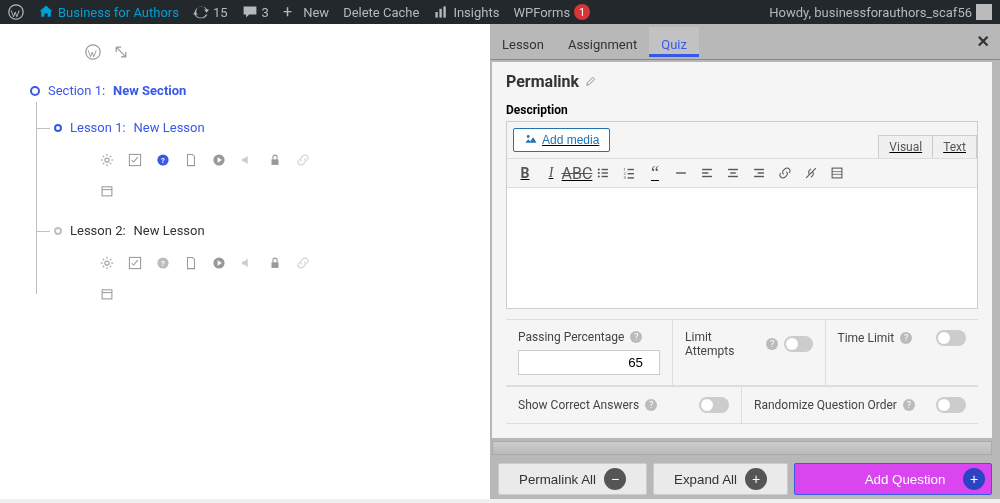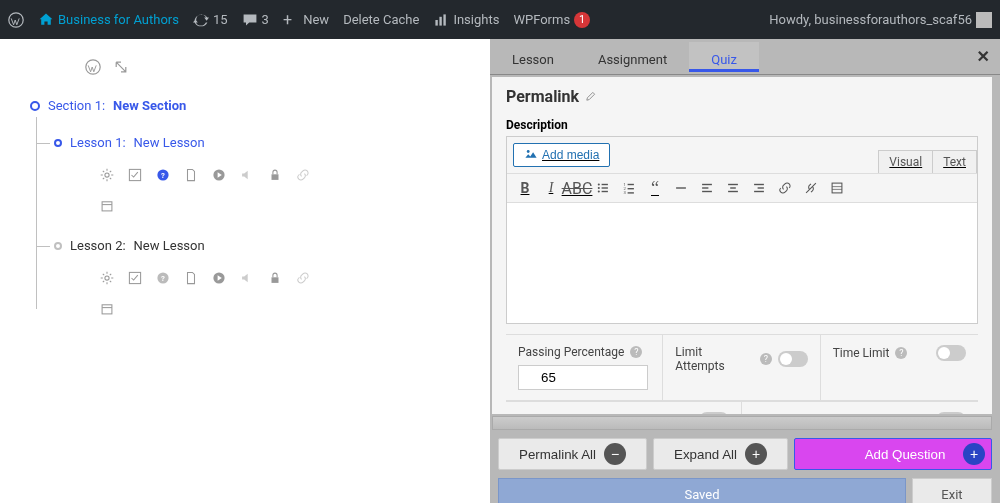--- a/index.html
+++ b/index.html
@@ -1,19 +1,19 @@
 <!DOCTYPE html>
 <html><head>
 <meta charset="utf-8">
 <style>
   * { box-sizing: border-box; margin: 0; padding: 0; }
   body { font-family: -apple-system, BlinkMacSystemFont, "Segoe UI", Roboto, sans-serif; font-size: 13px; background: #f0f0f1; width: 1000px; height: 503px; overflow: hidden; position: relative; }
 
   
-  .adminbar { background: #23282d; color: #b4b9be; height: 39px; display: flex; align-items: center; padding: 0 8px; font-size: 13px; justify-content: space-between; }
+  .adminbar { background: #23282d; color: #b4b9be; height: 24px; display: flex; align-items: center; padding: 0 8px; font-size: 13px; justify-content: space-between; }
   .adminbar .left, .adminbar .right { display: flex; align-items: center; gap: 14px; }
   .adminbar a { color: #b4b9be; text-decoration: none; display: inline-flex; align-items: center; gap: 4px; }
   .adminbar a.site { color: #00a0d2; }
   .adminbar .badge { background: #d63638; color: #fff; border-radius: 10px; min-width: 16px; height: 16px; display: inline-flex; align-items: center; justify-content: center; font-size: 11px; padding: 0 4px; }
   .adminbar svg { width: 16px; height: 16px; }
   .adminbar .avatar { width: 16px; height: 16px; background: #bbb; }
 
   
   .wrap { display: flex; height: calc(503px - 28px); }
   .left-pane { flex: 0 0 490px; background: #fff; padding: 20px 30px; overflow: auto; position: relative; }
@@ -36,21 +36,21 @@
   .lesson-label.plain { color: #333; }
   .lesson-title { color: #3858e9; }
   .lesson-title.plain { color: #333; }
   .tools { margin-left: 46px; display: flex; flex-wrap: wrap; gap: 14px; margin-bottom: 22px; color: #999; align-items: center; }
   .tools svg { width: 14px; height: 14px; fill: #999; }
   .tools svg.active { fill: #3858e9; }
   .tools .row2 { flex-basis: 100%; }
 
   
   .tabs { background: #b8b8b8; display: flex; align-items: center; height: 36px; position: relative; border-bottom: 1px solid #888; }
-  .tab { padding: 0 22px; height: 30px; line-height: 36px; color: #333; cursor: pointer; }
+  .tab { padding: 0 12px; height: 30px; line-height: 36px; color: #333; cursor: pointer; }
   .tab.active { color: #3858e9; border-bottom: 3px solid #3858e9; background: rgba(255,255,255,0.15); }
   .tabs .close { position: absolute; right: 10px; top: 8px; font-size: 16px; color: #333; cursor: pointer; font-weight: bold; }
 
   .panel-scroll { flex: 1; overflow-y: auto; padding: 2px 8px 2px 2px; }
   .panel-scroll::-webkit-scrollbar { width: 14px; }
   .panel-scroll::-webkit-scrollbar-track { background: #ddd; }
   .panel-scroll::-webkit-scrollbar-thumb { background: #999; }
 
   .panel-inner { background: #f5f5f5; padding: 10px 14px 14px; }
   .permalink { font-size: 16px; color: #333; display: flex; align-items: center; gap: 6px; font-weight: bold; margin-bottom: 12px; }
@@ -66,21 +66,21 @@
   .editor-toolbar .tb { width: 16px; height: 16px; display: inline-flex; align-items: center; justify-content: center; color: #555; font-size: 14px; }
   .editor-toolbar svg { width: 14px; height: 14px; fill: #555; }
   .editor-area { height: 120px; }
 
   .options-grid { display: grid; grid-template-columns: 1fr 1fr 1fr; border-top: 1px solid #ddd; }
   .opt-cell { padding: 10px 12px; border-right: 1px solid #ddd; border-bottom: 1px solid #ddd; background: #f5f5f5; display: flex; flex-direction: column; gap: 6px; position: relative; }
   .opt-cell:last-child { border-right: none; }
   .opt-head { display: flex; align-items: center; gap: 6px; font-size: 12px; color: #444; justify-content: space-between; }
   .opt-head .lbl { display: flex; align-items: center; gap: 6px; }
   .help-ic { width: 12px; height: 12px; border-radius: 50%; background: #bbb; color: #fff; font-size: 9px; display: inline-flex; align-items: center; justify-content: center; }
-  .num-input { width: 130px; border: 1px solid #ccc; padding: 4px 22px; background: #fff; }
+  .num-input { width: 142px; border: 1px solid #ccc; padding: 4px 16px; background: #fff; text-align: right; }
   .toggle { width: 30px; height: 16px; border-radius: 8px; background: #ccc; position: relative; }
   .toggle::after { content: ""; width: 12px; height: 12px; border-radius: 50%; background: #fff; position: absolute; top: 2px; left: 2px; }
   .options-grid.two { grid-template-columns: 1fr 1fr; }
 
   .hscroll { height: 14px; background: linear-gradient(#ccc,#bbb); border: 1px solid #aaa; margin: 2px 8px 4px 2px; }
 
   .action-bar { display: flex; gap: 6px; padding: 4px 8px; background: #b8b8b8; }
   .pill-btn { flex: 0 0 auto; background: #eaeaea; border: 1px solid #ccc; height: 32px; padding: 0 20px; display: inline-flex; align-items: center; gap: 8px; color: #333; cursor: pointer; border-radius: 2px; }
   .pill-btn .round { width: 22px; height: 22px; border-radius: 50%; background: #555; color: #fff; display: inline-flex; align-items: center; justify-content: center; font-size: 14px; }
   .pill-btn.primary { background: #d946ef; color: #fff; border-color: #3858e9; flex: 1; justify-content: center; position: relative; padding-left: 44px; }
@@ -413,18 +413,14 @@
       <button class="pill-btn">
         <span>Expand All</span>
         <span class="round">+</span>
       </button>
       <button class="pill-btn primary">
         <span>Add Question</span>
         <span class="round">+</span>
       </button>
     </div>
 
-    <div class="footer">
-      <div class="saved">Saved</div>
-      <div class="exit">Exit</div>
-    </div>
   </div>
 </div>
 
 </body></html>

